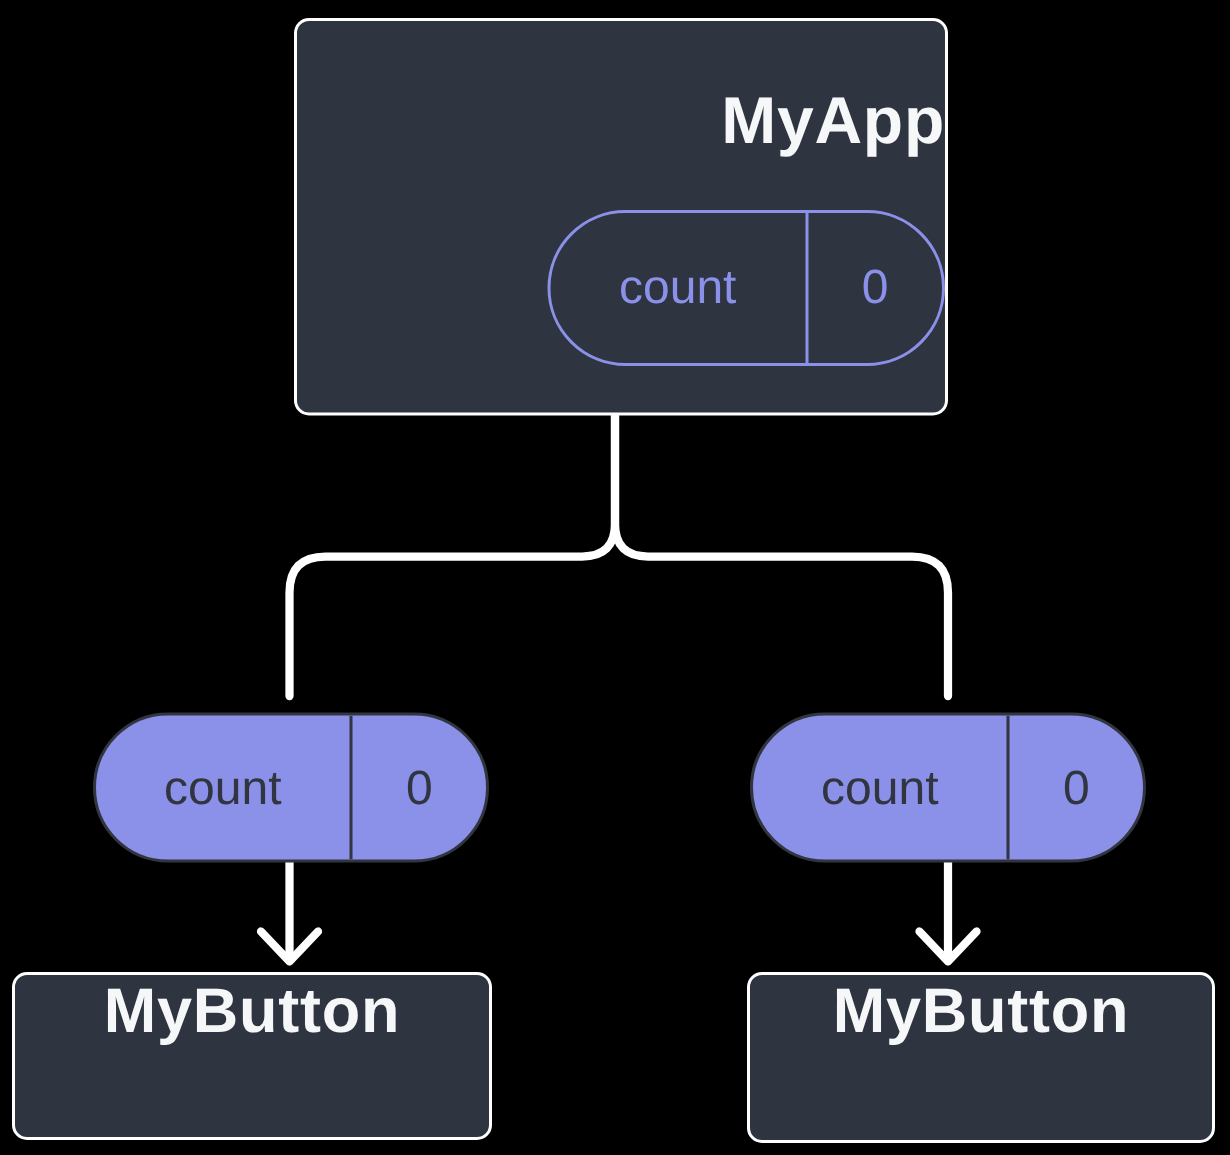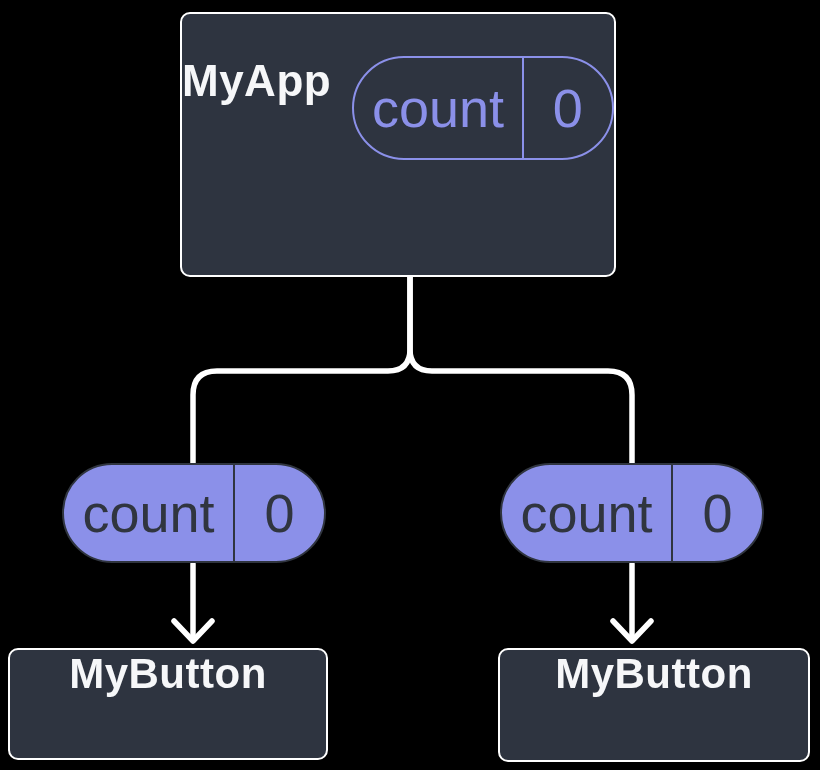--- a/index.html
+++ b/index.html
@@ -29,22 +29,22 @@
     stroke-linecap: round;
     stroke-linejoin: round;
   }
   .node {
     position: absolute;
     background: var(--node-fill);
     border: 2.5px solid var(--node-border);
     border-radius: 10px;
   }
   .node-root {
-    left: 180px; top: 12px; width: 436px; height: 265px;
-    display: flex; align-items: flex-start;
+    left: 196px; top: 12px; width: 436px; height: 265px;
+    display: flex; flex-direction: column; align-items: flex-end;
     padding-top: 42px; gap: 21px;
   }
   .node-title {
     color: var(--node-text);
     font-size: 44px;
     font-weight: 700;
     line-height: 1.15;
     letter-spacing: 0.5px;
   }
   .node-child {
@@ -52,21 +52,22 @@
   }
   .node-child .node-title { font-size: 42px; }
   .child-left  { left: 8px;   top: 648px; width: 320px; height: 112px; }
   .child-right { left: 498px; top: 648px; width: 312px; height: 114px; }
 
   .pill {
     display: flex;
     align-items: stretch;
     border-radius: 60px;
     overflow: hidden;
-    font-size: 54px;
+    font-size: 32px;
+    margin-top: 12px;
   }
   .pill-outline {
     width: 265px; height: 104px;
     border: 2px solid var(--accent);
     color: var(--accent);
     background: transparent;
   }
   .pill-filled {
     position: absolute;
     width: 264px; height: 100px;

